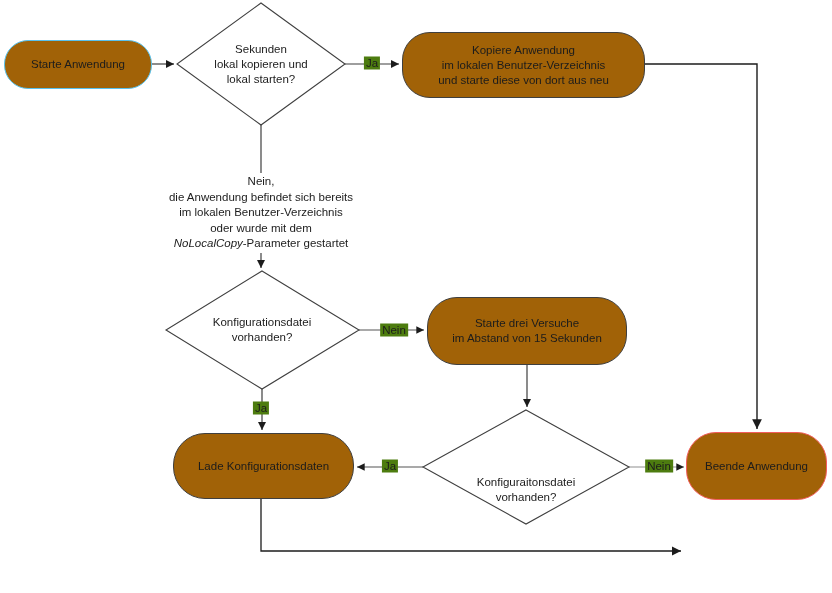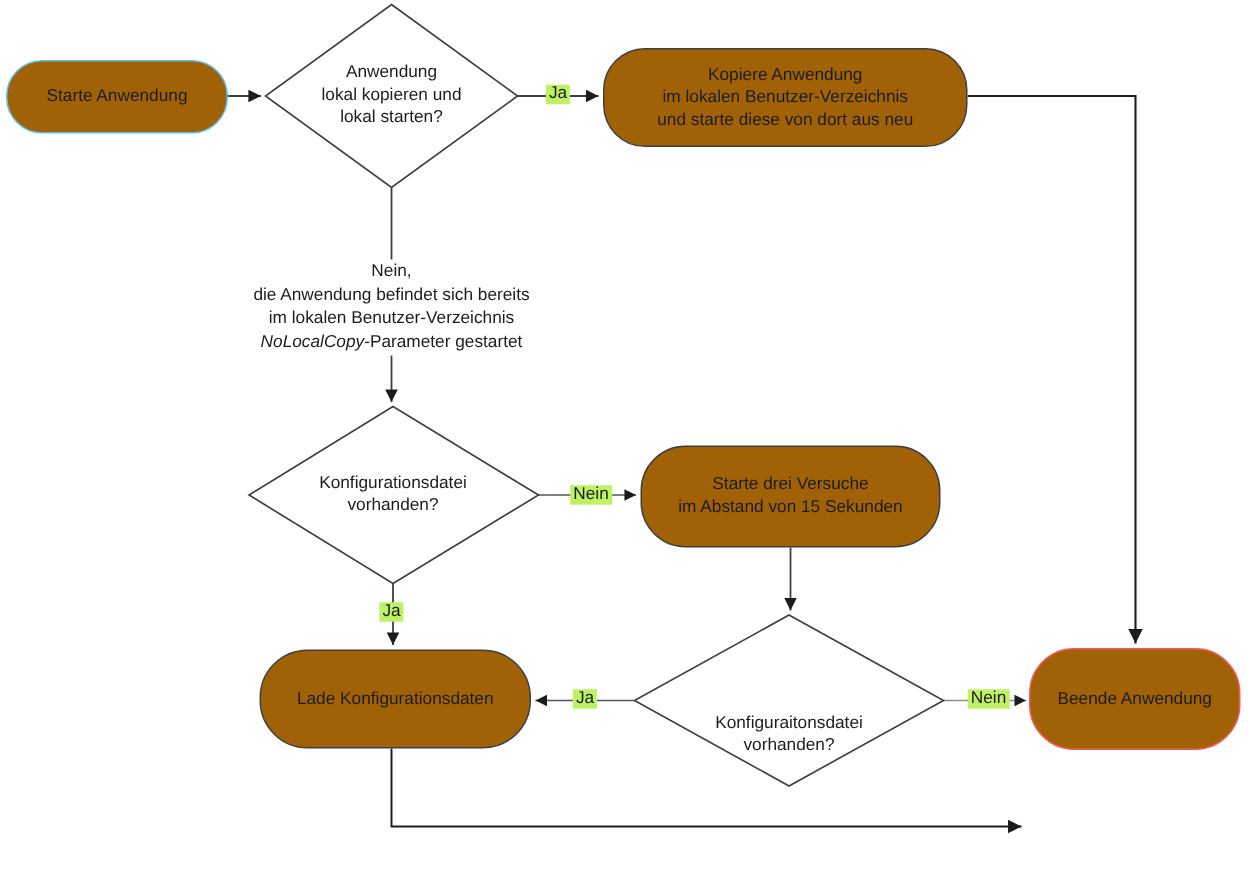--- a/index.html
+++ b/index.html
@@ -34,21 +34,21 @@
     text-align:center;
     font-size:11.5px;
     line-height:15px;
     transform:translate(-50%,-50%);
     white-space:nowrap;
   }
   .edge-label{
     position:absolute;
     z-index:4;
     transform:translate(-50%,-50%);
-    background:#bef264;
+    background:#4d7c0f;
     padding:0 2px;
     font-size:11.5px;
     line-height:13px;
   }
   .note{
     position:absolute;
     z-index:3;
     text-align:center;
     font-size:11.5px;
     line-height:15.5px;
@@ -114,39 +114,40 @@
   <div class="node" style="left:173px;top:433px;width:179px;height:64px;border-radius:32px;">
     <div>Lade Konfigurationsdaten</div>
   </div>
 
   <div class="node exit" style="left:686px;top:432px;width:139px;height:66px;border-radius:30px;">
     <div>Beende Anwendung</div>
   </div>
 
 
   <div class="dtext" style="left:261px;top:64px;">
-    <div>Anwendung</div>
+    <div>Sekunden</div>
     <div>lokal kopieren und</div>
     <div>lokal starten?</div>
   </div>
 
   <div class="dtext" style="left:262px;top:330px;">
     <div>Konfigurationsdatei</div>
     <div>vorhanden?</div>
   </div>
 
   <div class="dtext" style="left:526px;top:490px;">
     <div>Konfiguraitonsdatei</div>
     <div>vorhanden?</div>
   </div>
 
   <div class="note" style="left:261px;top:157px;margin-top:16px;">
     <div>Nein,</div>
     <div>die Anwendung befindet sich bereits</div>
     <div>im lokalen Benutzer-Verzeichnis</div>
+    <div>oder wurde mit dem</div>
     <div><span class="italic">NoLocalCopy</span><span>-Parameter gestartet</span></div>
   </div>
 
   <span class="edge-label" style="left:372px;top:63px;">Ja</span>
   <span class="edge-label" style="left:394px;top:330px;">Nein</span>
   <span class="edge-label" style="left:261px;top:408px;">Ja</span>
   <span class="edge-label" style="left:390px;top:466px;">Ja</span>
   <span class="edge-label" style="left:659px;top:466px;">Nein</span>
 
 </div>

